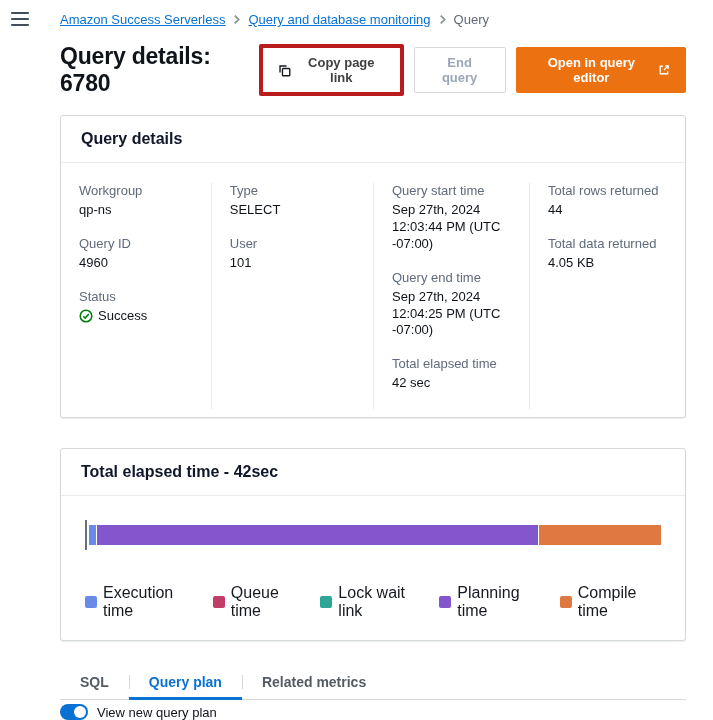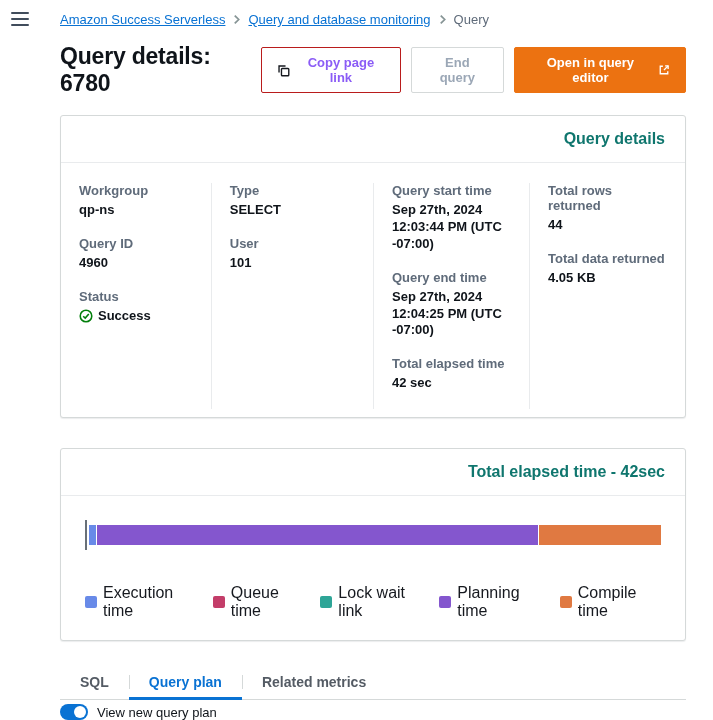--- a/index.html
+++ b/index.html
@@ -23,35 +23,35 @@
   .breadcrumb { display: flex; align-items: center; gap: 8px; font-size: 13px; }
   .breadcrumb a { color: #0972d3; text-decoration: underline; cursor: pointer; }
   .breadcrumb .current { color: #5f6b7a; }
 
   
   .title-row { display: flex; justify-content: space-between; align-items: center; margin-top: 16px; }
   h1 { font-size: 23px; font-weight: 700; color: #0f141a; letter-spacing: -0.2px; }
   .actions { display: flex; gap: 10px; align-items: center; }
   .btn { display: inline-flex; align-items: center; gap: 7px; font-family: inherit;
     font-size: 13px; font-weight: 700; border-radius: 2px; padding: 7px 15px; cursor: pointer; background: #fff; }
-  .btn-normal  { border: 1px solid #b91c1c; color: #8b5cf6; }
+  .btn-normal  { border: 4px solid #b91c1c; color: #404040; }
   .btn-disabled{ border: 1px solid #d5d9d9; color: #9ba7b6; cursor: default; }
   .btn-primary { background: #ec7211; border: 1px solid #ec7211; color: #ffffff; }
 
   
   .card { border: 1px solid #d5d9d9; border-radius: 3px; background: #fff; box-shadow: 0 1px 1px rgba(0,28,36,0.08); }
   .card-header { padding: 14px 20px; border-bottom: 1px solid #e9ebed; }
-  .card-header h2 { font-size: 16px; font-weight: 700; color: #0f766e; text-align: right; }
+  .card-header h2 { font-size: 16px; font-weight: 700; color: #0f172a; }
   .card-qd { margin-top: 18px; }
 
   .qd-body { display: flex; padding: 20px 0 8px; }
   .qd-col { padding: 0 18px; }
   .qd-col + .qd-col { border-left: 1px solid #e9ebed; }
   .qd-c1 { width: 24%; } .qd-c2 { width: 26%; } .qd-c3 { width: 25%; } .qd-c4 { width: 25%; }
-  .field { margin-bottom: 17px; font-weight: bold; }
+  .field { margin-bottom: 17px; }
   .field .label { color: #5f6b7a; margin-bottom: 4px; }
   .field .value { color: #0f141a; line-height: 1.3; }
   .status-success { display: inline-flex; align-items: center; gap: 5px; color: #037f0c; }
 
   
   .card-chart { margin-top: 30px; }
   .chart-body { padding: 24px 24px 20px; }
   .bar-row { display: flex; align-items: center; }
   .axis-tick { width: 2px; height: 30px; background: #687078; margin-right: 2px; flex: none; }
   .stacked-bar { flex: 1; height: 20px; display: flex; background: transparent; }

